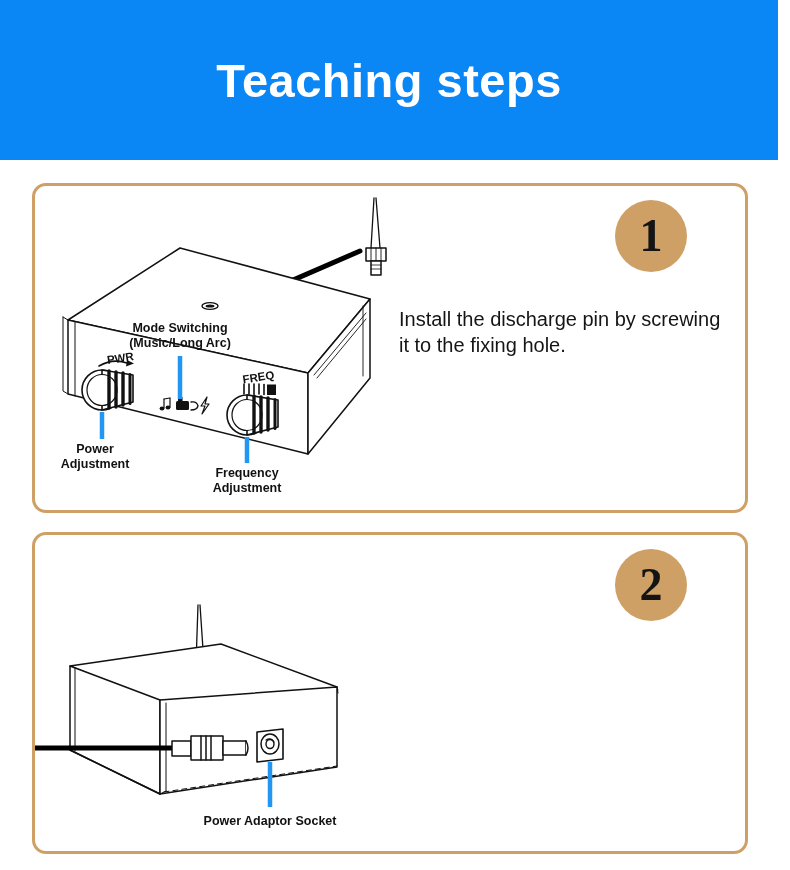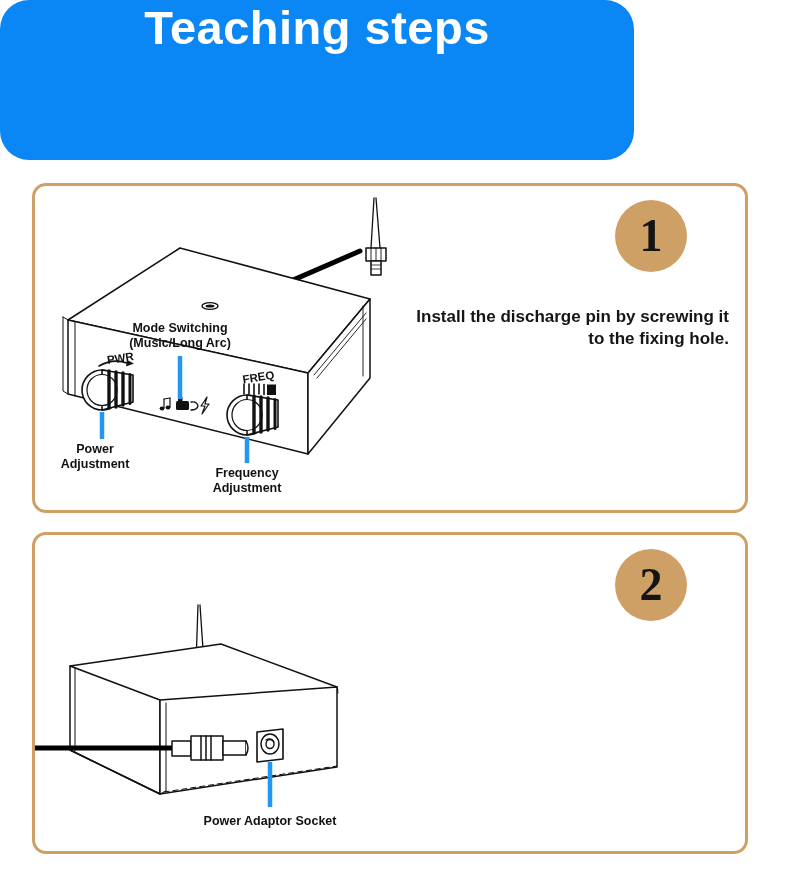--- a/index.html
+++ b/index.html
@@ -6,27 +6,26 @@
   html, body {
     margin: 0; padding: 0;
     width: 790px; height: 870px;
     background: #ffffff;
     font-family: "Liberation Sans", sans-serif;
     overflow: hidden;
   }
 
   
   .header-banner {
-    width: 634px;
+    width: 778px;
     height: 160px;
     background: #0a86f5;
     display: flex;
-    align-items: flex-start;
+    align-items: center;
     justify-content: center;
-    border-radius: 29px;
   }
   .header-title {
     color: #ffffff;
     font-size: 47px;
     font-weight: bold;
     letter-spacing: 0.5px;
     font-family: "Liberation Sans", sans-serif;
   }
 
   
@@ -69,25 +68,25 @@
     line-height: 1;
   }
   #panel-1 .step-badge { right: 58px; top: 14px; }
   #panel-2 .step-badge { right: 58px; top: 14px; }
 
   
   .step-text {
     position: absolute;
     right: 16px;
     width: 330px;
-    text-align: right;
+    text-align: left;
     color: #151515;
-    font-size: 17px;
+    font-size: 20px;
     line-height: 1.32;
-    font-weight: 700;
+    font-weight: 400;
     font-family: "Liberation Sans", sans-serif;
   }
   #panel-1 .step-text { top: 120px; }
   #panel-2 .step-text { top: 155px; }
 
   
   .drawing {
     position: absolute;
     left: 0; top: 0;
     width: 390px;

